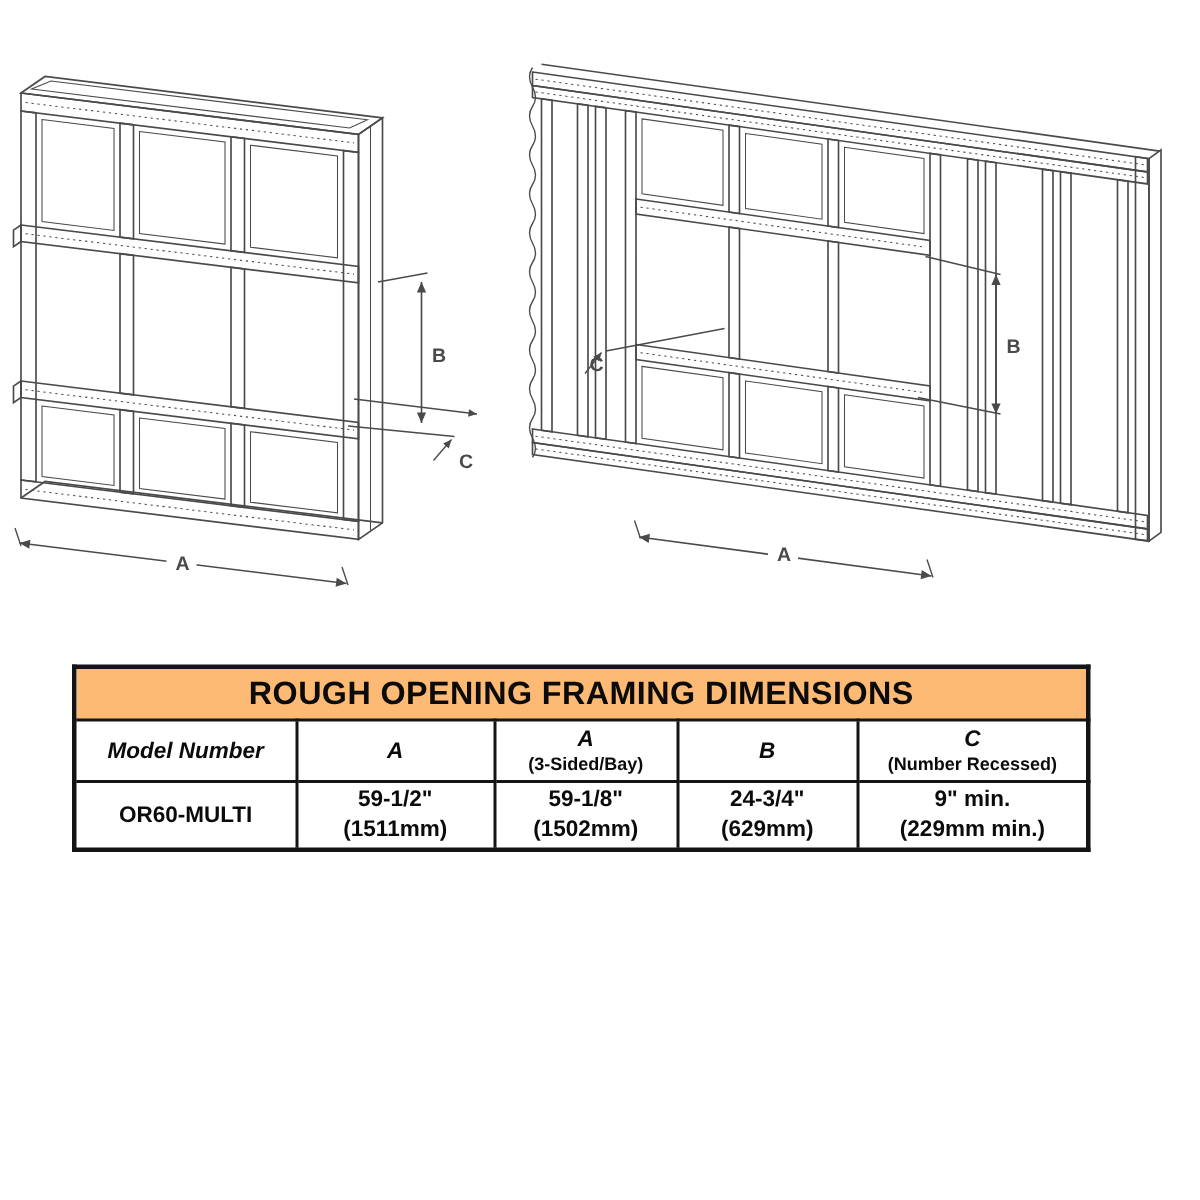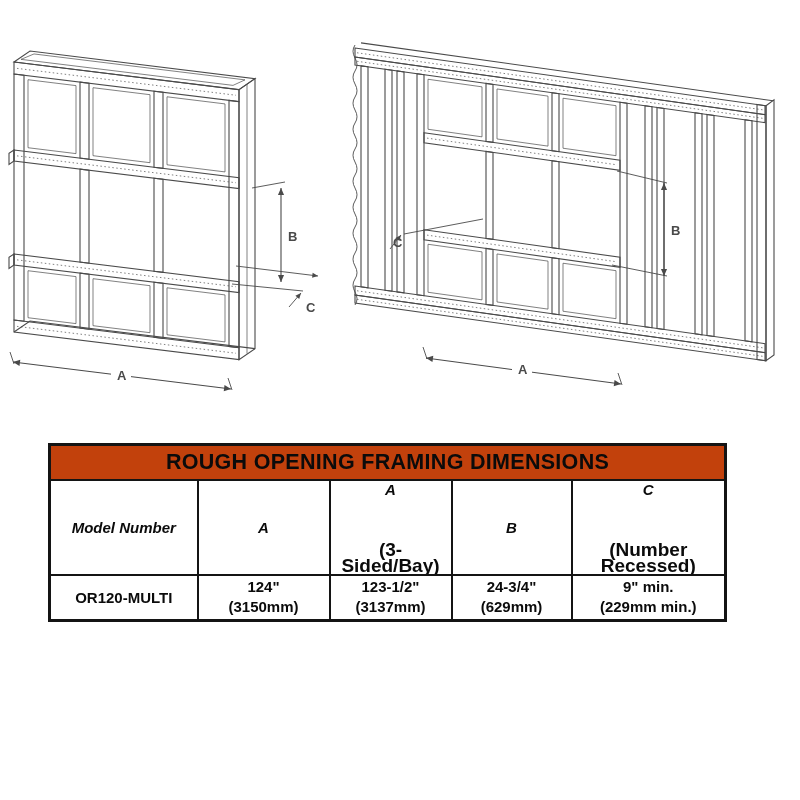--- a/index.html
+++ b/index.html
@@ -6,25 +6,25 @@
   .canvas{position:relative;width:800px;height:800px;background:#ffffff;overflow:hidden;
           font-family:"Liberation Sans",sans-serif;}
   svg{position:absolute;}
   .diagram line,.diagram path,.diagram rect,.diagram polyline{vector-effect:non-scaling-stroke;}
 
   
   table.dims{position:absolute;left:48px;top:443px;width:676px;border-collapse:collapse;
              table-layout:fixed;border:3px solid #141414;}
   table.dims td,table.dims th{border:2px solid #141414;text-align:center;vertical-align:middle;
              color:#0b0b0b;padding:0;overflow:hidden;}
-  .title-cell{background:#c2410c;font-weight:bold;font-size:21.5px;letter-spacing:.3px;height:33px;}
+  .title-cell{background:#fdba74;font-weight:bold;font-size:21.5px;letter-spacing:.3px;height:33px;}
   tr.head-row{height:41px;}
   tr.data-row{height:45px;}
   .h1{font-size:15px;font-weight:bold;line-height:17px;font-style:italic;}
-  .h2{font-size:19px;font-weight:bold;line-height:16px;margin-top:44px;}
+  .h2{font-size:12px;font-weight:bold;line-height:16px;}
   .model{font-size:15px;font-weight:bold;}
   .v1,.v2{font-size:15px;font-weight:bold;line-height:20px;}
 </style>
 </head>
 <body>
 
 <div class="canvas">
 
   <svg class="diagram" style="left:0px;top:22px;" width="332" height="382" viewBox="0 0 332 382" fill="none" stroke="#4a4a4a" stroke-width="1.1">
     <defs>
@@ -198,28 +198,28 @@
         <th>
             <div class="h1">B</div>
           </th>
         <th>
             <div class="h1">C</div>
             <div class="h2">(Number Recessed)</div>
           </th>
       </tr>
 
       <tr class="data-row">
-        <td class="model">OR120-MULTI</td>
-        <td>
-            <div class="v1">124"</div>
-            <div class="v2">(3150mm)</div>
-          </td>
-        <td>
-            <div class="v1">123-1/2"</div>
-            <div class="v2">(3137mm)</div>
+        <td class="model">OR60-MULTI</td>
+        <td>
+            <div class="v1">59-1/2"</div>
+            <div class="v2">(1511mm)</div>
+          </td>
+        <td>
+            <div class="v1">59-1/8"</div>
+            <div class="v2">(1502mm)</div>
           </td>
         <td>
             <div class="v1">24-3/4"</div>
             <div class="v2">(629mm)</div>
           </td>
         <td>
             <div class="v1">9" min.</div>
             <div class="v2">(229mm min.)</div>
           </td>
       </tr>

